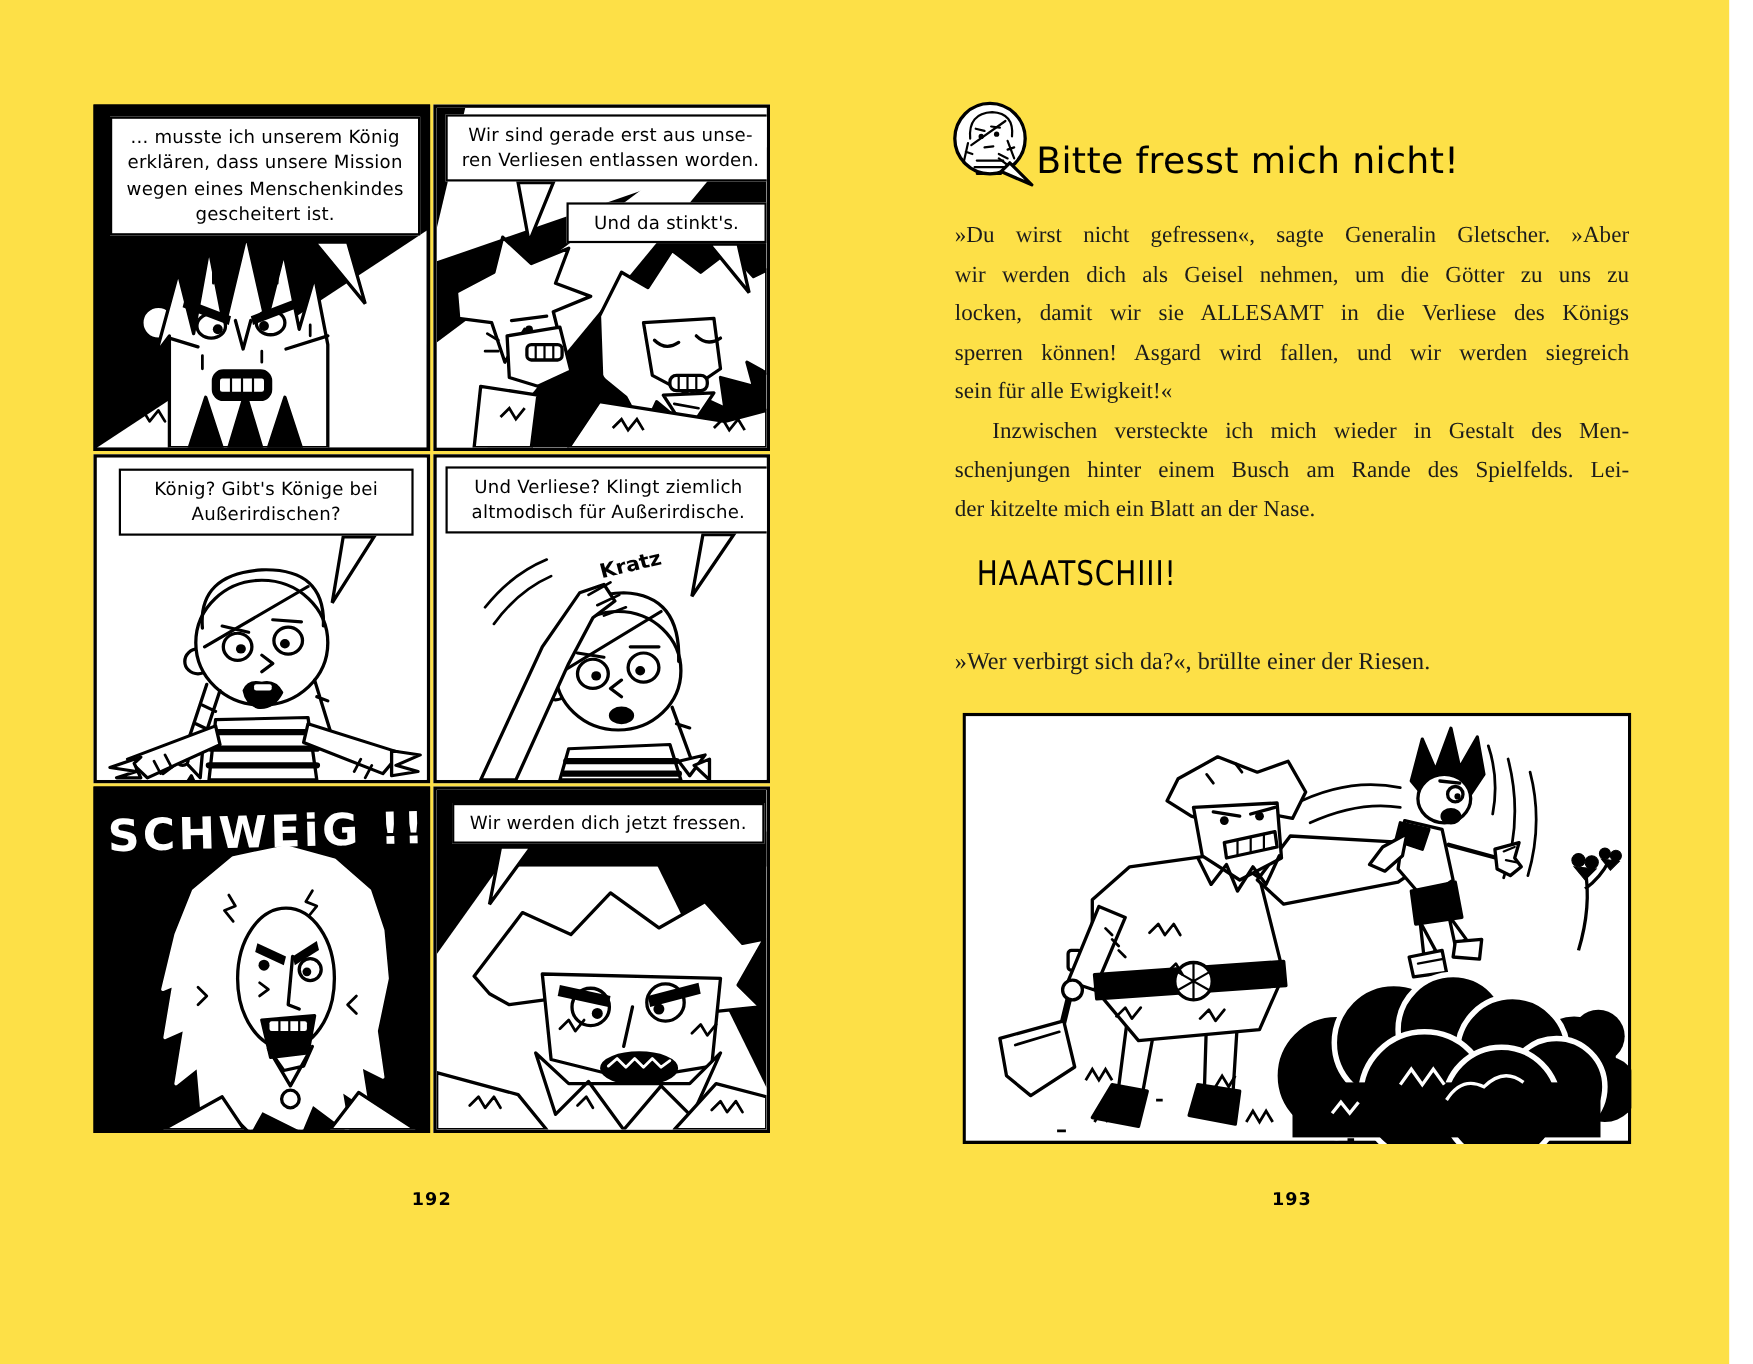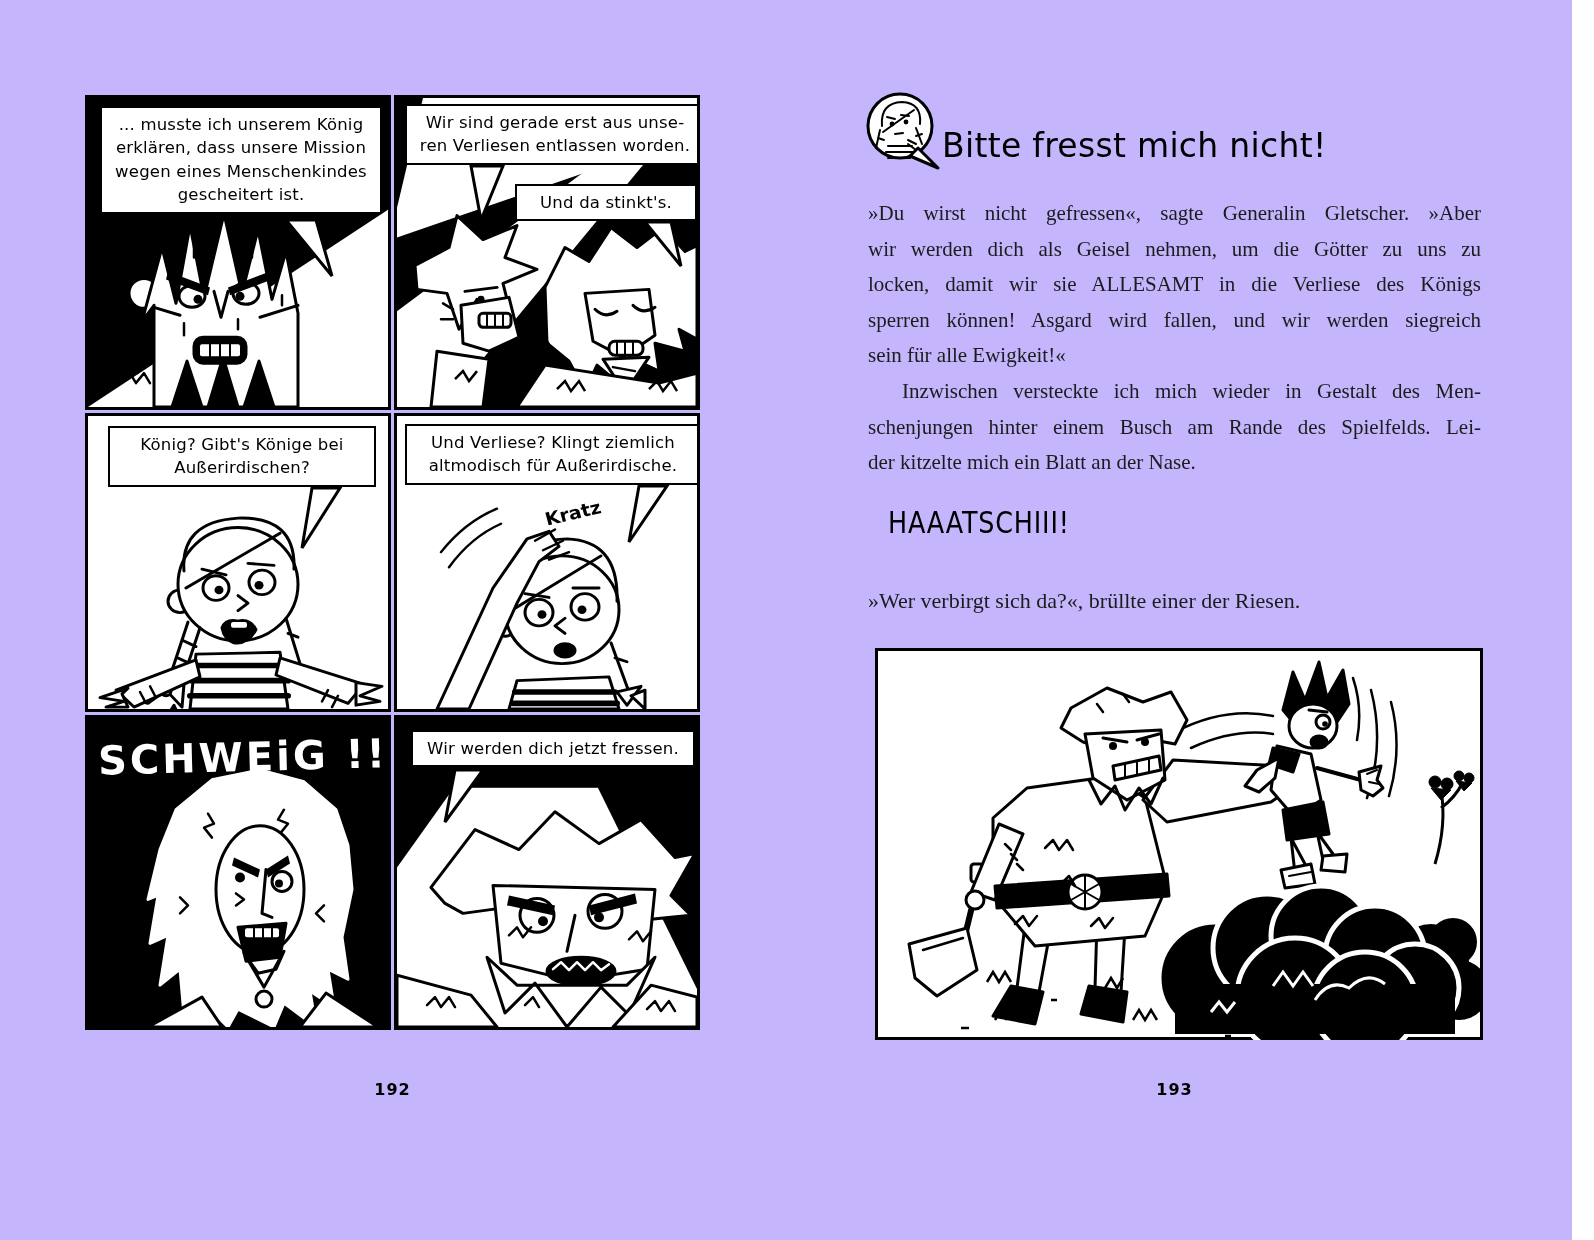--- a/index.html
+++ b/index.html
@@ -1,16 +1,16 @@
 <!DOCTYPE html>
 <html><head>
 <meta charset="utf-8">
 <style>
   html,body{margin:0;padding:0;background:#fff;}
-  .spread{position:relative;width:1572px;height:1240px;background:#c4b5fd;overflow:hidden;
+  .spread{position:relative;width:1572px;height:1240px;background:#fde047;overflow:hidden;
           font-family:"DejaVu Sans",sans-serif;color:#000;}
   
   .comic{position:absolute;left:85px;top:95px;width:615px;height:935px;
          display:grid;grid-template-columns:1fr 1fr;grid-template-rows:315px 299px 315px;gap:3px;}
   .panel{position:relative;border:3px solid #000;background:#fff;overflow:hidden;box-sizing:border-box;}
   .panel.dark{background:#000;}
   .panel svg.art{position:absolute;inset:0;width:100%;height:100%;z-index:1;}
   .bubble{position:absolute;z-index:3;background:#fff;border:2.5px solid #000;
           padding:5px 8px;text-align:center;font-size:16.5px;line-height:1.42;
           font-family:"DejaVu Sans",sans-serif;letter-spacing:0.2px;}

